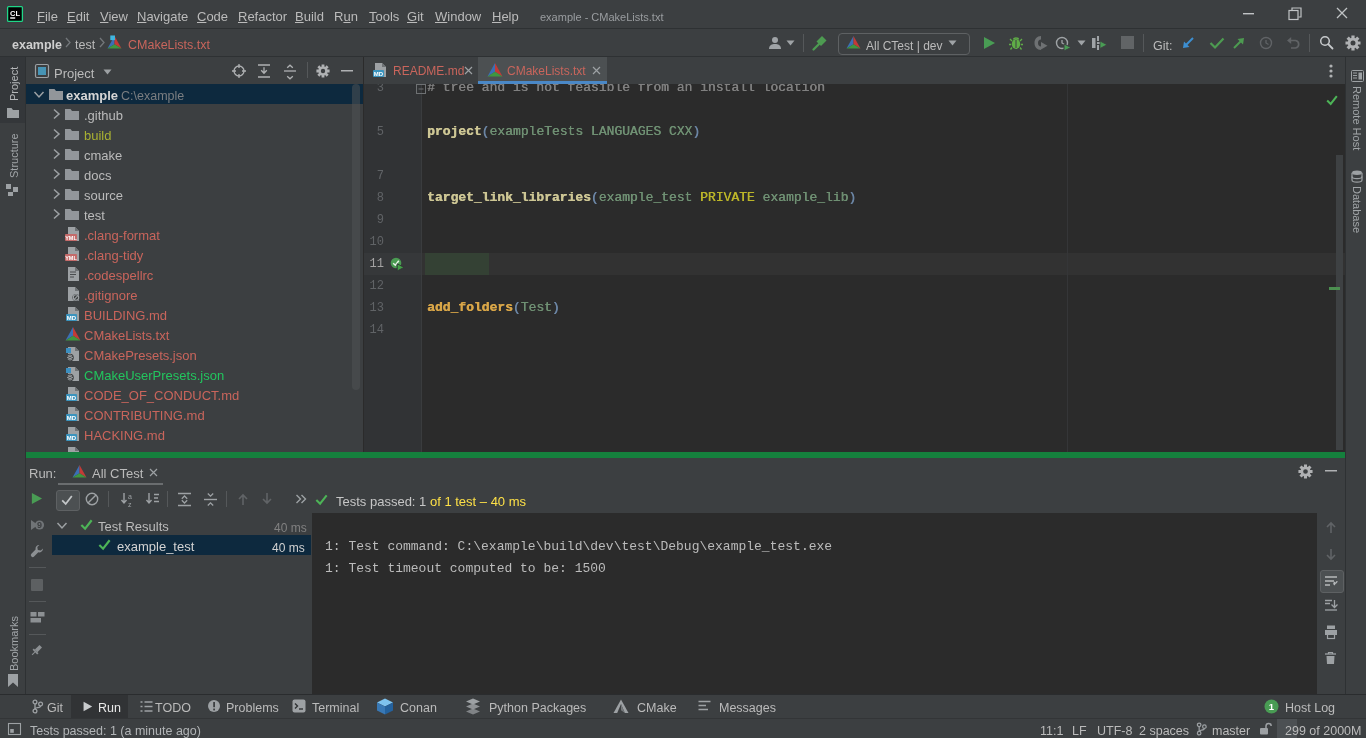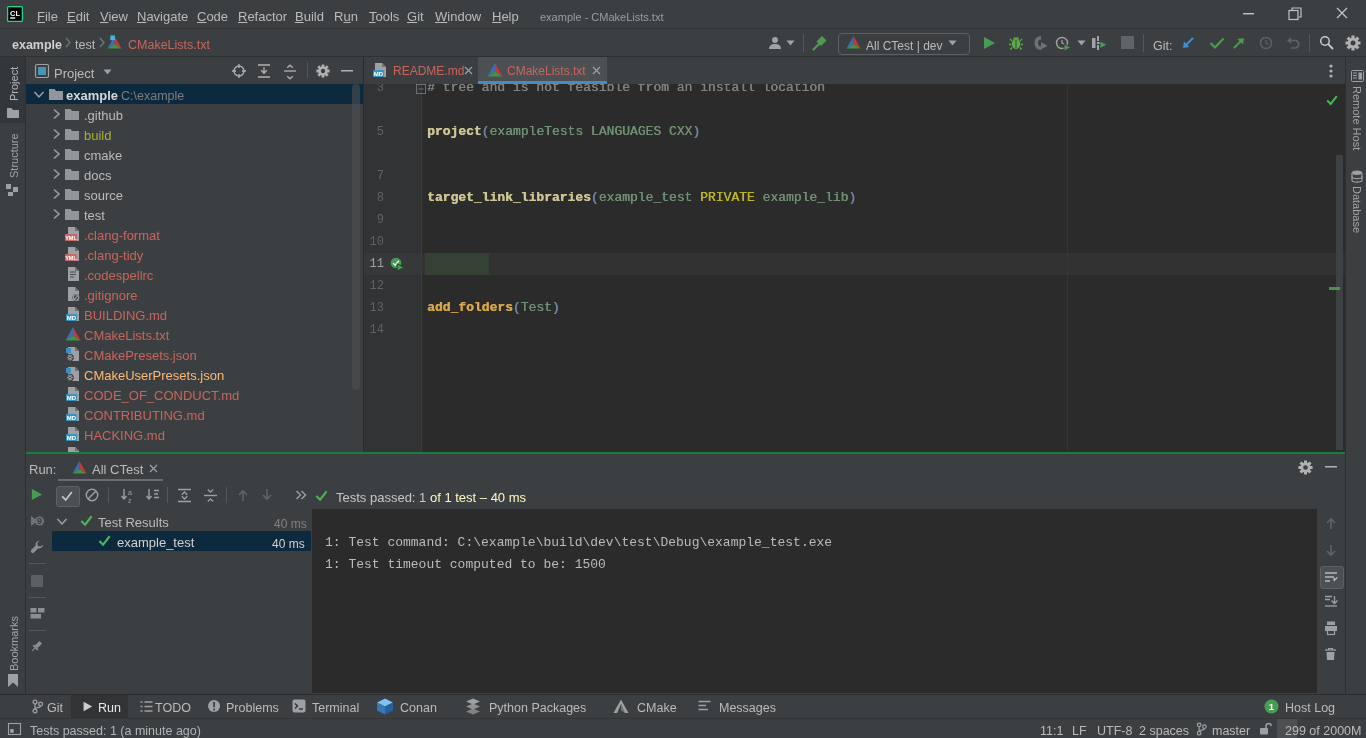--- a/index.html
+++ b/index.html
@@ -4,21 +4,21 @@
 .a{position:absolute}
 .t{position:absolute;white-space:pre;color:#bbbbbb;font-size:13px;line-height:20px}
 .mono{font-family:"Liberation Mono",monospace}
 svg{position:absolute;overflow:visible}
 #titlebar{left:0;top:0;width:1366px;height:28px;background:#3c3f41;border-bottom:1px solid #2e3133}
 #toolbar{left:0;top:29px;width:1366px;height:27px;background:#3c3f41;border-bottom:1px solid #2e3133}
 #leftstripe{left:0;top:57px;width:25px;height:637px;background:#3c3f41;border-right:1px solid #2e3133}
 #projpanel{left:26px;top:57px;width:337px;height:395px;background:#3c3f41}
 #editor{left:364px;top:57px;width:981px;height:395px;background:#2b2b2b}
 #rightstripe{left:1345px;top:57px;width:21px;height:637px;background:#3c3f41;border-left:1px solid #2e3133}
-#runpanel{left:26px;top:452px;width:1319px;height:242px;background:#3c3f41;border-top:2px solid #15803d}
+#runpanel{left:26px;top:452px;width:1319px;height:242px;background:#3c3f41;border-top:6px solid #15803d}
 #toolbuttons{left:0;top:694px;width:1366px;height:23px;background:#3c3f41;border-top:1px solid #2a2c2e}
 #statusbar{left:0;top:718px;width:1366px;height:20px;background:#3c3f41;border-top:1px solid #333537}
 .vtext{position:absolute;color:#a1a5a8;font-size:11px;white-space:nowrap;transform:rotate(-90deg);transform-origin:0 0}
 .vtext2{position:absolute;color:#a1a5a8;font-size:11px;white-space:nowrap;transform:rotate(90deg);transform-origin:0 0}
 .lnum{position:absolute;left:0;width:20px;text-align:right;color:#606366;font-family:"Liberation Mono",monospace;font-size:12px;line-height:14px}
 .cl{position:absolute;left:63px;font-family:"Liberation Mono",monospace;font-size:13px;line-height:22px;white-space:pre;text-shadow:0.4px 0 currentColor}
 .cmt{color:#808080}.cmd{color:#cdc694;font-weight:bold}.par{color:#6c86a5}.arg{color:#6f9073}.key{color:#bbb529}.nam{color:#6094c8}.pth{color:#c17443}.addf{color:#d9a648;font-weight:bold}
 </style></head>
 <body>
 <svg width="0" height="0" style="position:absolute">
@@ -339,21 +339,21 @@
         <use href="#cmake"></use>
       </svg>
       <div class="t" style="left:58px;top:242px;color:#c9655c">CMakeLists.txt</div>
 <svg class="a" style="left:39px;top:262px" width="16" height="16">
         <use href="#jsonfile"></use>
       </svg>
       <div class="t" style="left:58px;top:262px;color:#c9655c">CMakePresets.json</div>
 <svg class="a" style="left:39px;top:282px" width="16" height="16">
         <use href="#jsonfile"></use>
       </svg>
-      <div class="t" style="left:58px;top:282px;color:#fdba74">CMakeUserPresets.json</div>
+      <div class="t" style="left:58px;top:282px;color:#22c55e">CMakeUserPresets.json</div>
 <svg class="a" style="left:39px;top:302px" width="16" height="16">
         <use href="#mdfile"></use>
       </svg>
       <div class="t" style="left:58px;top:302px;color:#c9655c">CODE_OF_CONDUCT.md</div>
 <svg class="a" style="left:39px;top:322px" width="16" height="16">
         <use href="#mdfile"></use>
       </svg>
       <div class="t" style="left:58px;top:322px;color:#c9655c">CONTRIBUTING.md</div>
 <svg class="a" style="left:39px;top:342px" width="16" height="16">
         <use href="#mdfile"></use>
@@ -531,21 +531,21 @@
     </svg>
 <svg class="a" style="left:234px;top:34px" width="14" height="14" viewBox="0 0 14 14">
       <path d="M7 1 V11 M3 7 L7 11 L11 7" fill="none" stroke="#606366" stroke-width="1.6"></path>
     </svg>
 <svg class="a" style="left:269px;top:36px" width="12" height="10" viewBox="0 0 12 10">
       <path d="M1.5 1 L5.5 5 L1.5 9 M6.5 1 L10.5 5 L6.5 9" fill="none" stroke="#9da1a4" stroke-width="1.4"></path>
     </svg>
 <svg class="a" style="left:288px;top:34px" width="15" height="15" viewBox="0 0 16 16">
       <path d="M2.5 8.5 L6.5 12.5 L13.5 3.5" fill="none" stroke="#4db457" stroke-width="2.2"></path>
     </svg>
-<div class="t" style="left:310px;top:34px"><span style="color:#c6c6c6">Tests passed: 1</span><span style="color:#fef9c3"> of 1 test – 40 ms</span></div>
+<div class="t" style="left:310px;top:34px"><span style="color:#c6c6c6">Tests passed: 1</span><span style="color:#fde047"> of 1 test – 40 ms</span></div>
 
 <svg class="a" style="left:28px;top:59px" width="16" height="16">
       <use href="#chevd"></use>
     </svg>
 <svg class="a" style="left:53px;top:59px" width="15" height="15">
       <use href="#check"></use>
     </svg>
 <div class="t" style="left:72px;top:59px">Test Results</div>
 <div class="t" style="left:248px;top:60px;color:#808080;font-size:12px">40 ms</div>
 <div class="a" style="left:26px;top:77px;width:259px;height:20px;background:#0d293e"></div>

